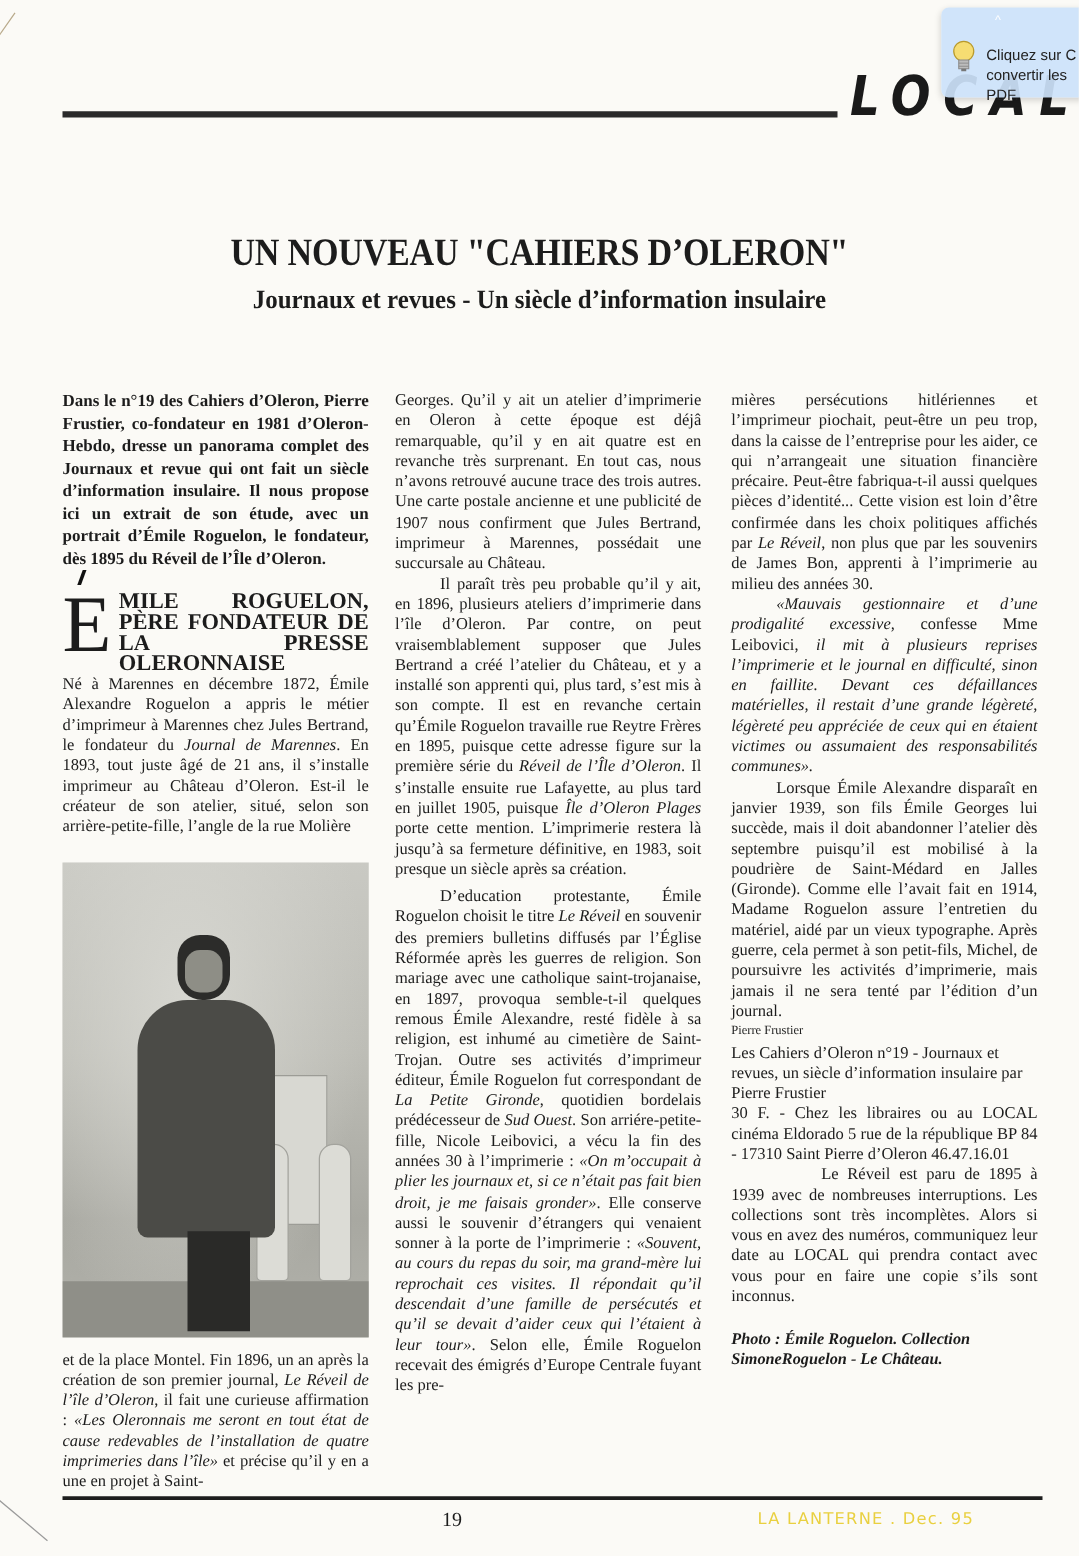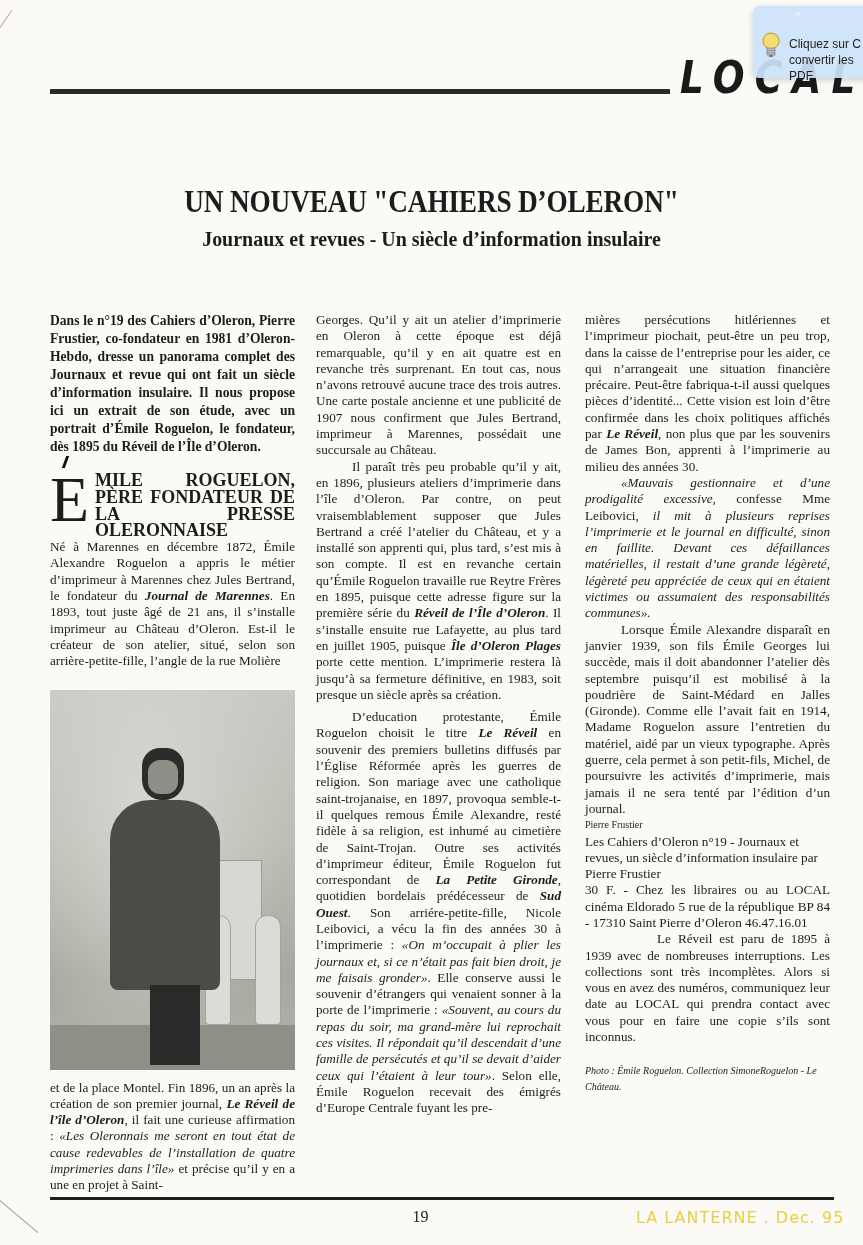--- a/index.html
+++ b/index.html
@@ -98,53 +98,53 @@
     background: #dcdcd6; border-radius: 12px 12px 4px 4px; border: 1px solid #a3a39d;
   }
   .photo .floor {
     position: absolute; left: 0; top: 335px; width: 245px; height: 45px;
     background: #8f8f88;
   }
   .signature {
     font-size: 10px;
   }
   .caption {
-    font-weight: normal; font-style: italic; font-size: 10px; line-height: 16px;
+    font-weight: bold; font-style: italic; font-size: 13px; line-height: 16px;
     margin-top: 18px !important; text-align: left;
   }
   .footer-rule {
     position: absolute; left: 50px; top: 1197px; width: 784px; height: 3px;
     background: #1e1e1e;
   }
   .page-number {
-    position: absolute; left: 0; width: 841px; top: 1208px;
+    position: absolute; left: 0; width: 723px; top: 1208px;
     text-align: center; font-size: 16px;
   }
   .handwritten {
-    position: absolute; left: 636px; top: 1208px;
-    font-family: "DejaVu Sans", sans-serif; font-size: 16px;
+    position: absolute; left: 606px; top: 1208px;
+    font-family: "DejaVu Sans", sans-serif; font-size: 13px;
     color: #e9d040; letter-spacing: 1px;
   }
   .tooltip {
     position: absolute; left: 753px; top: 6px; width: 120px; height: 72px;
     background: rgba(204, 226, 250, 0.92);
     border-radius: 6px 0 0 6px;
     box-shadow: 0 2px 6px rgba(0,0,0,0.18);
     font-family: "Liberation Sans", sans-serif; font-size: 12px; line-height: 16px;
     color: #222;
   }
   .tooltip .chev {
     position: absolute; left: 43px; top: 3px; font-size: 10px; color: #fff;
   }
   .tooltip .bulb {
     position: absolute; left: 9px; top: 26px; width: 18px; height: 28px;
   }
   .tooltip .tip-text { position: absolute; left: 36px; top: 30px; white-space: pre-line; }
   em, i { font-style: italic; }
-  .bi { font-weight: bold; font-style: italic; }
+  .bi { font-weight: normal; font-style: italic; }
 </style>
 </head>
 <body>
 
 <div class="page">
   <div class="corner-mark-tl"></div>
 
   <div class="header-rule"></div>
   <div class="section-label">LOCAL</div>
 

